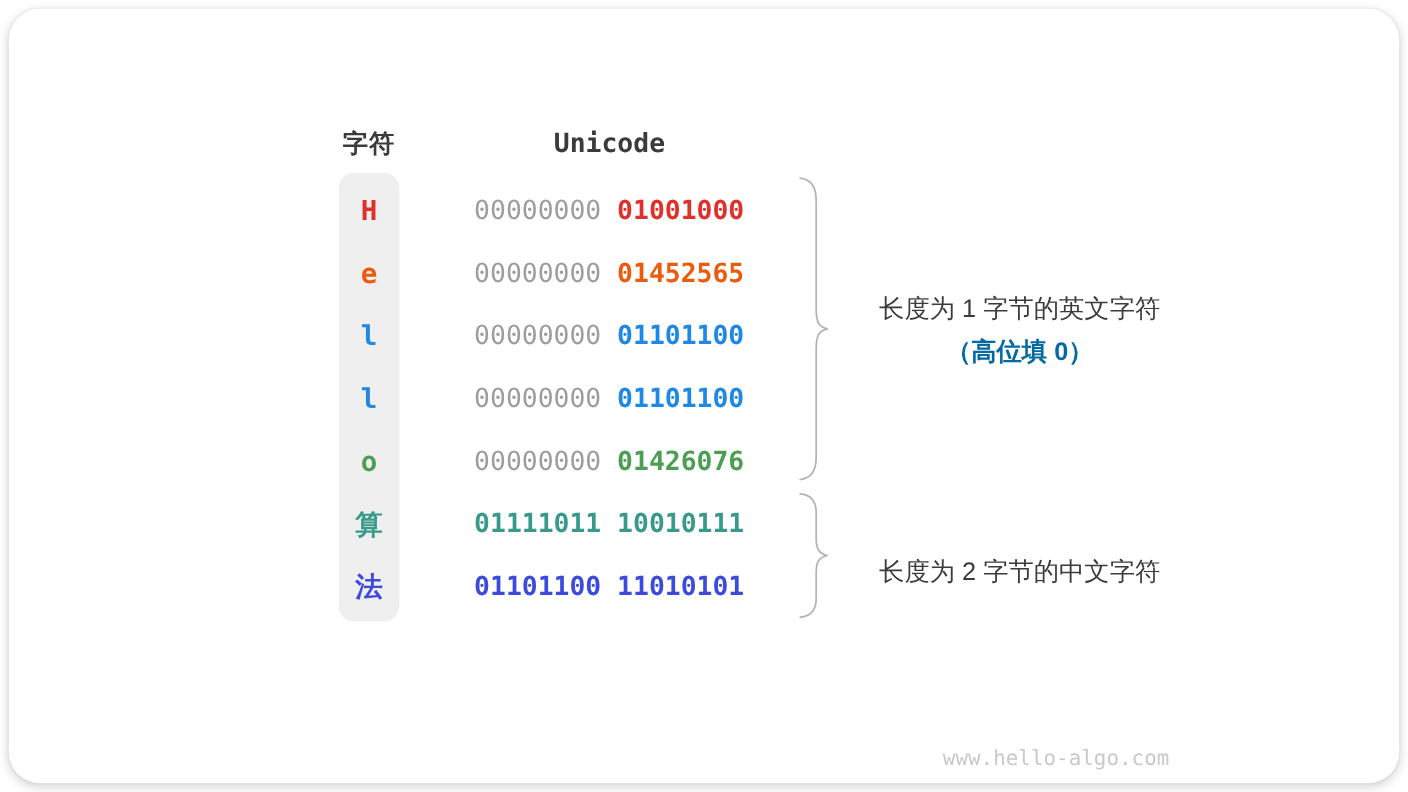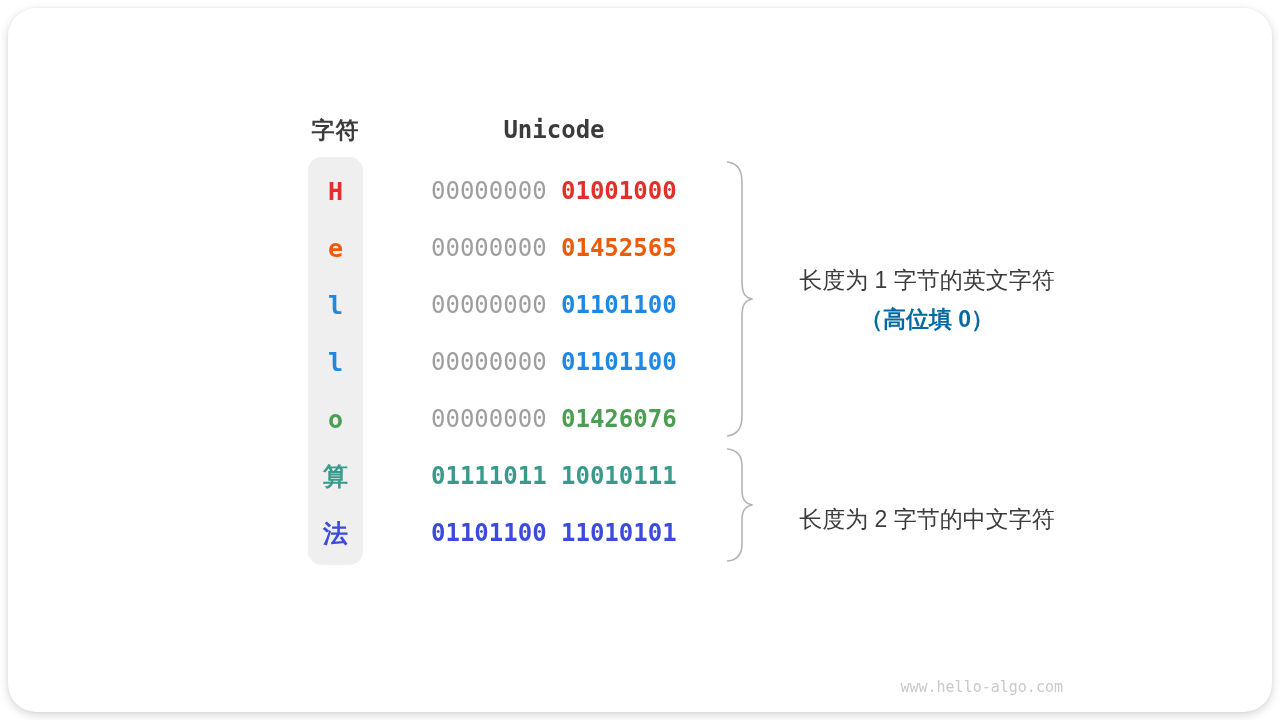--- a/index.html
+++ b/index.html
@@ -88,21 +88,21 @@
     font-weight: 500;
   }
   .ann-english { top: 261px; }
   .ann-chinese { top: 500px; }
   .ann .ln1 { color: #3b3b3b; }
   .ann .ln2 { color: #0369a1; font-weight: 600; }
   .watermark {
     position: absolute;
     right: 45px; top: 678px;
     font-family: "DejaVu Sans Mono", "Liberation Mono", monospace;
-    font-size: 15px;
+    font-size: 19px;
     color: #c9c9c9;
   }
 </style>
 </head>
 <body>
 
 <div class="card"></div>
 
 <div class="content">
 

